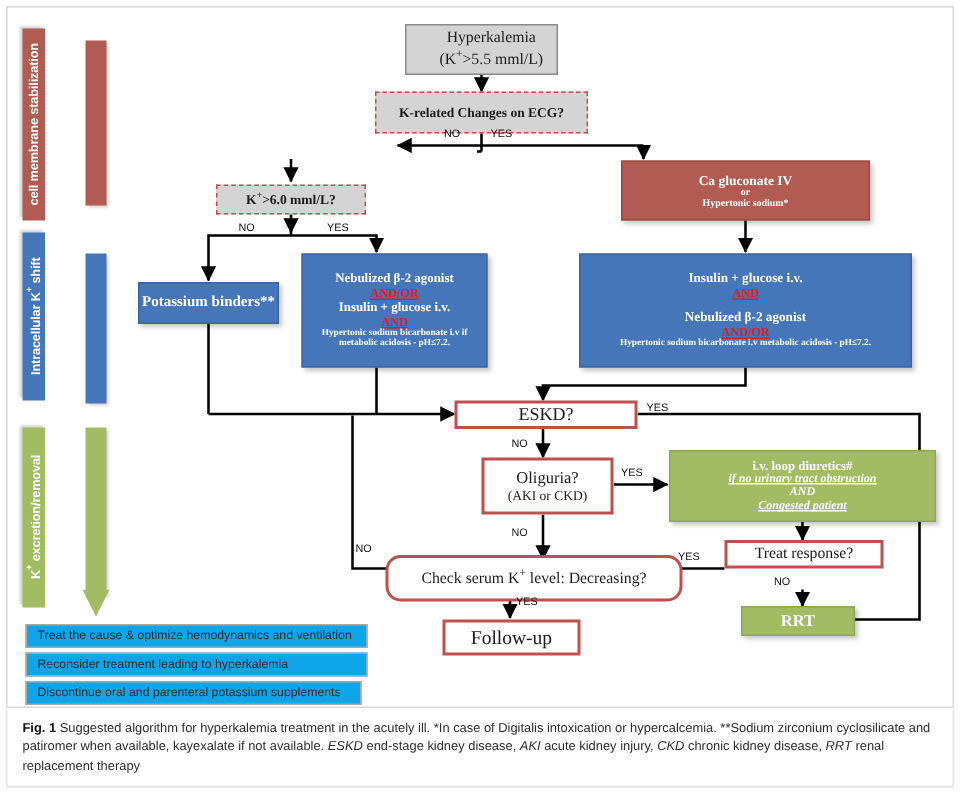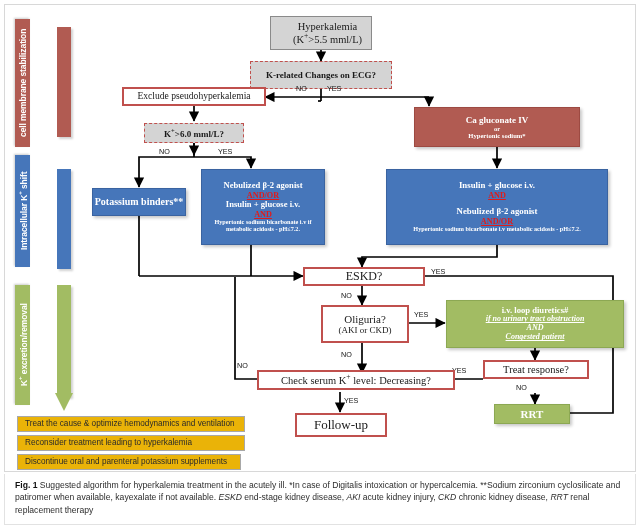--- a/index.html
+++ b/index.html
@@ -66,21 +66,21 @@
     box-shadow:2px 2px 3px rgba(0,0,0,.22);
   }
   .skin-green-fill {
     background:#a2bc63;
     border:1px solid #8ca853;
     color:#ffffff;
     font-weight:bold;
     box-shadow:2px 2px 3px rgba(0,0,0,.22);
   }
   .skin-list {
-    background:#eab308;
+    background:#0ea5e9;
     border:1px solid #a8a8a8;
     color:#2a2a2a;
     font-family:"Liberation Sans", sans-serif;
     font-size:8.2px;
     justify-content:flex-start;
     align-items:flex-start;
     padding:2px 0 0 7px;
     text-align:left;
   }
 
@@ -215,23 +215,20 @@
       <div>Hyperkalemia</div>
       <div>(K<span class="sup">+</span>&gt;5.5 mml/L)</div>
     </div>
 
     <div class="node skin-gray-dash" style="left:245px; top:56px; width:142px; height:28px; font-size:9px;">
       <span>K-related Changes on ECG?</span>
     </div>
     <div class="edge-label" style="left:291px; top:79px;"><span>NO</span></div>
     <div class="edge-label" style="left:322px; top:79px;"><span>YES</span></div>
 
-    <div class="node skin-red-outline" style="left:117px; top:82px; width:144px; height:19px; font-size:9.6px;">
-      <span>Exclude  pseudohyperkalemia</span>
-    </div>
 
     <div class="node skin-gray-dash" style="left:139px; top:118px; width:100px; height:20px; font-size:9px;">
       <span>K<span class="sup">+</span>&gt;6.0 mml/L?</span>
     </div>
     <div class="edge-label" style="left:154px; top:142px;"><span>NO</span></div>
     <div class="edge-label" style="left:213px; top:142px;"><span>YES</span></div>
 
     <div class="node skin-red-fill" style="left:409px; top:102px; width:166px; height:40px; font-size:9px;">
       <div>Ca gluconate IV</div>
       <div class="small">or</div>
@@ -283,21 +280,21 @@
     <div class="node skin-red-outline" style="left:478px; top:355px; width:106px; height:19px; font-size:10.5px;">
       <span>Treat response?</span>
     </div>
     <div class="edge-label" style="left:447px; top:361px;"><span>YES</span></div>
     <div class="edge-label" style="left:511px; top:378px;"><span>NO</span></div>
 
     <div class="node skin-green-fill" style="left:489px; top:399px; width:76px; height:20px; font-size:11px;">
       <span>RRT</span>
     </div>
 
-    <div class="node skin-red-outline" style="left:252px; top:365px; width:198px; height:20px; font-size:10.5px;">
+    <div class="node skin-red-outline" style="left:252px; top:365px; width:198px; height:31px; font-size:10.5px;border-radius:10px;">
       <span>Check serum K<span class="sup">+</span> level:  Decreasing?</span>
     </div>
     <div class="edge-label" style="left:232px; top:356px;"><span>NO</span></div>
     <div class="edge-label" style="left:339px; top:391px;"><span>YES</span></div>
 
     <div class="node skin-red-outline" style="left:290px; top:408px; width:92px; height:24px; font-size:13px;">
       <span>Follow-up</span>
     </div>
 
     <div class="node skin-list" style="left:12px; top:411px; width:228px; height:16px;">

